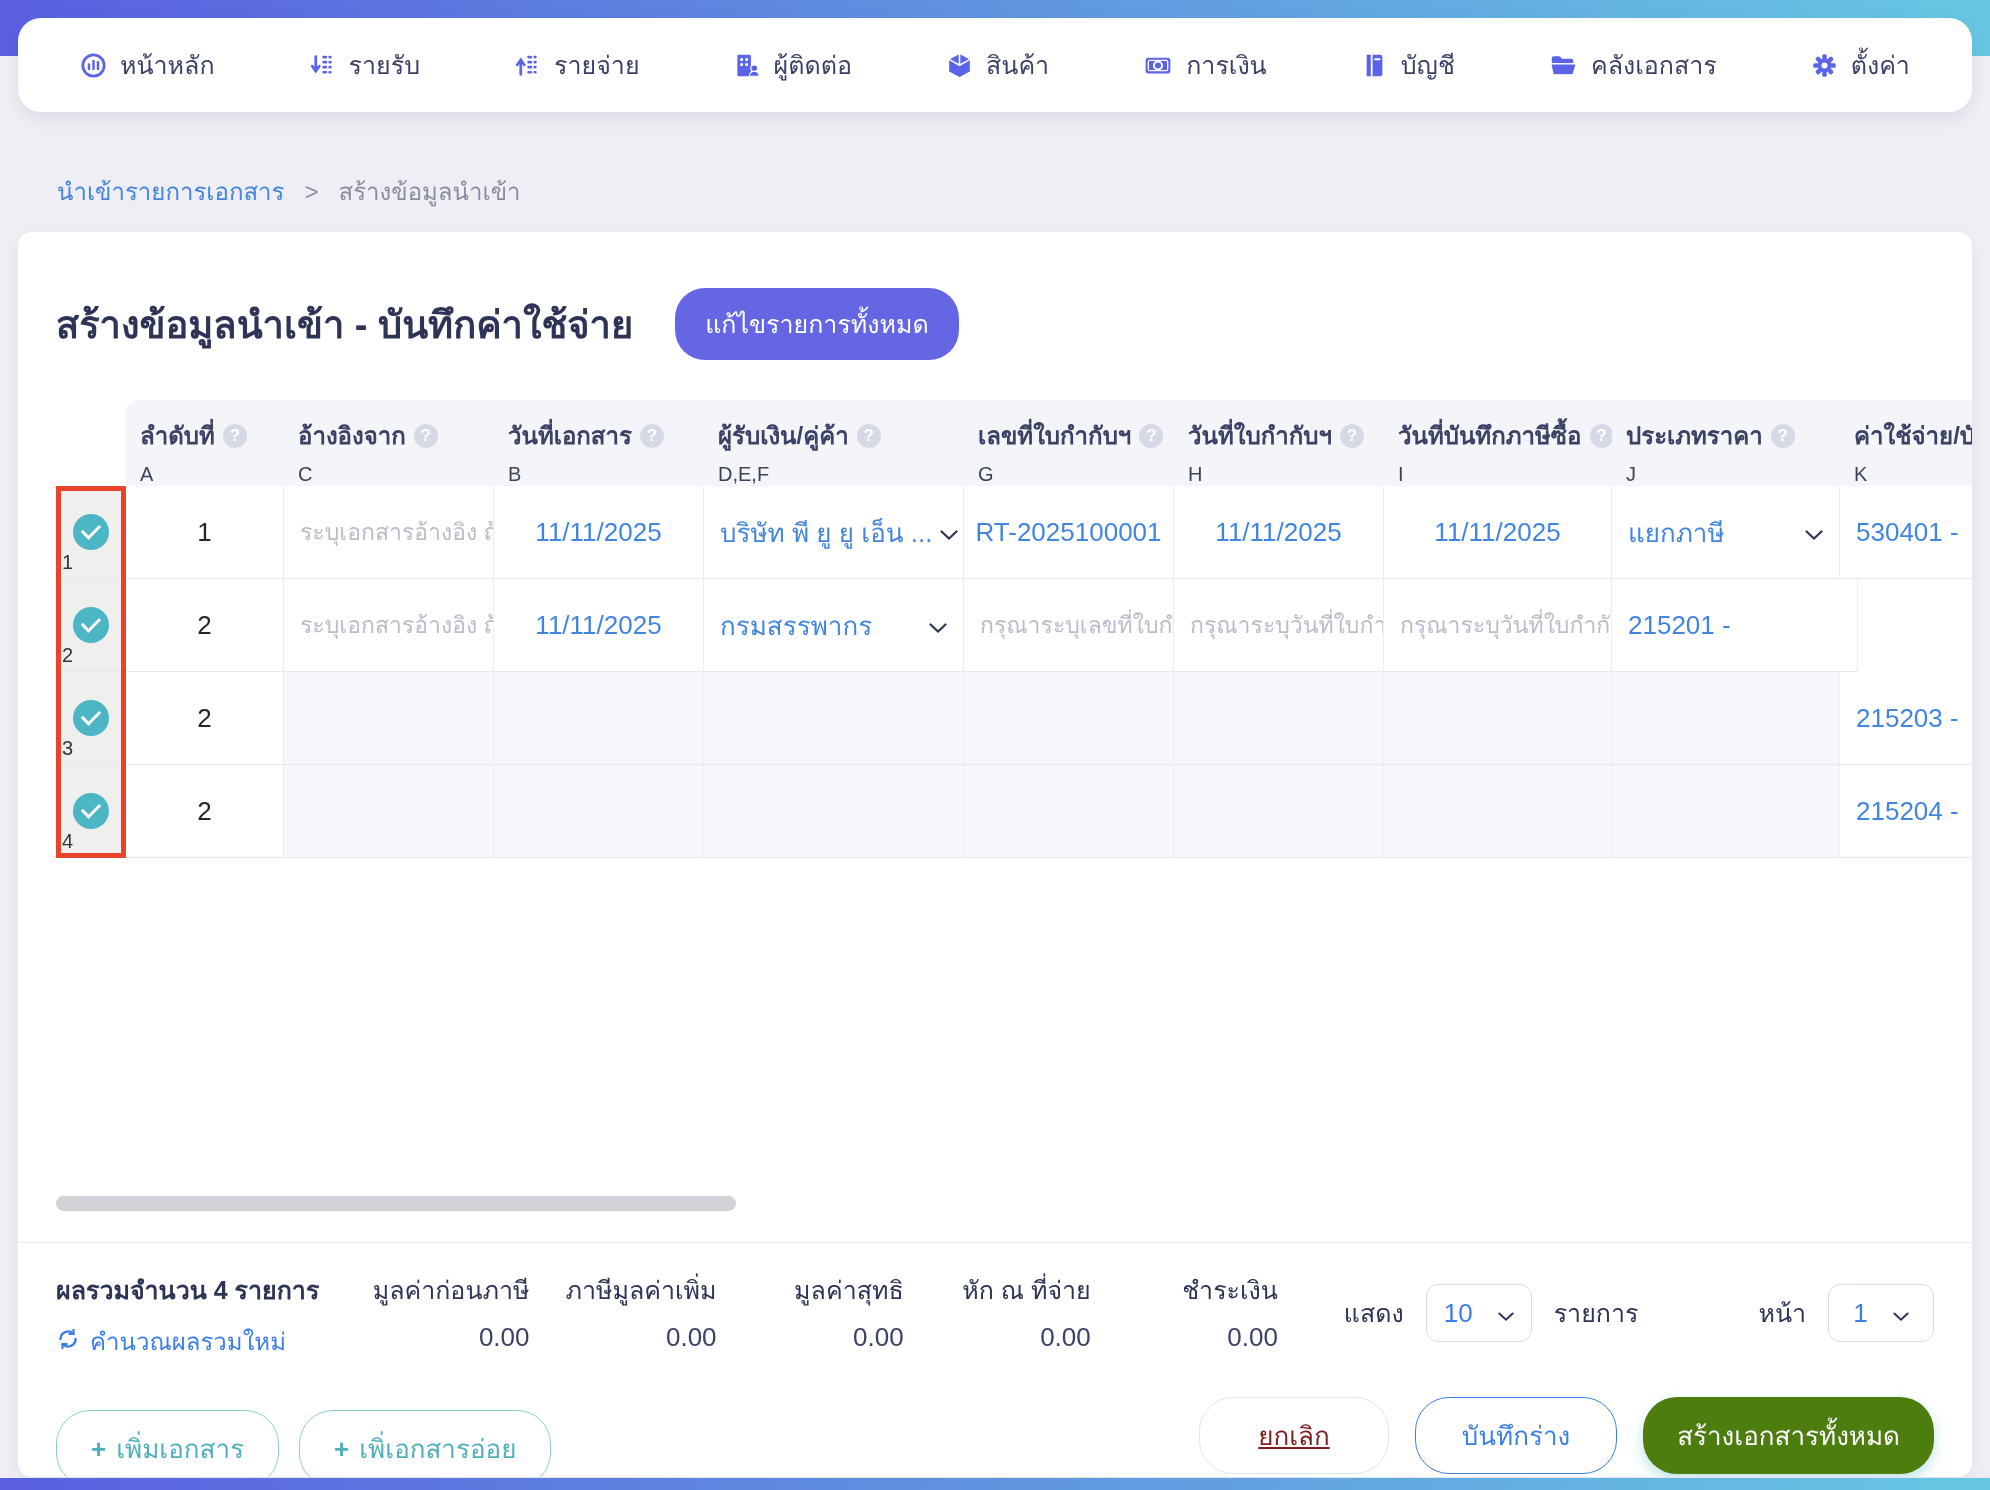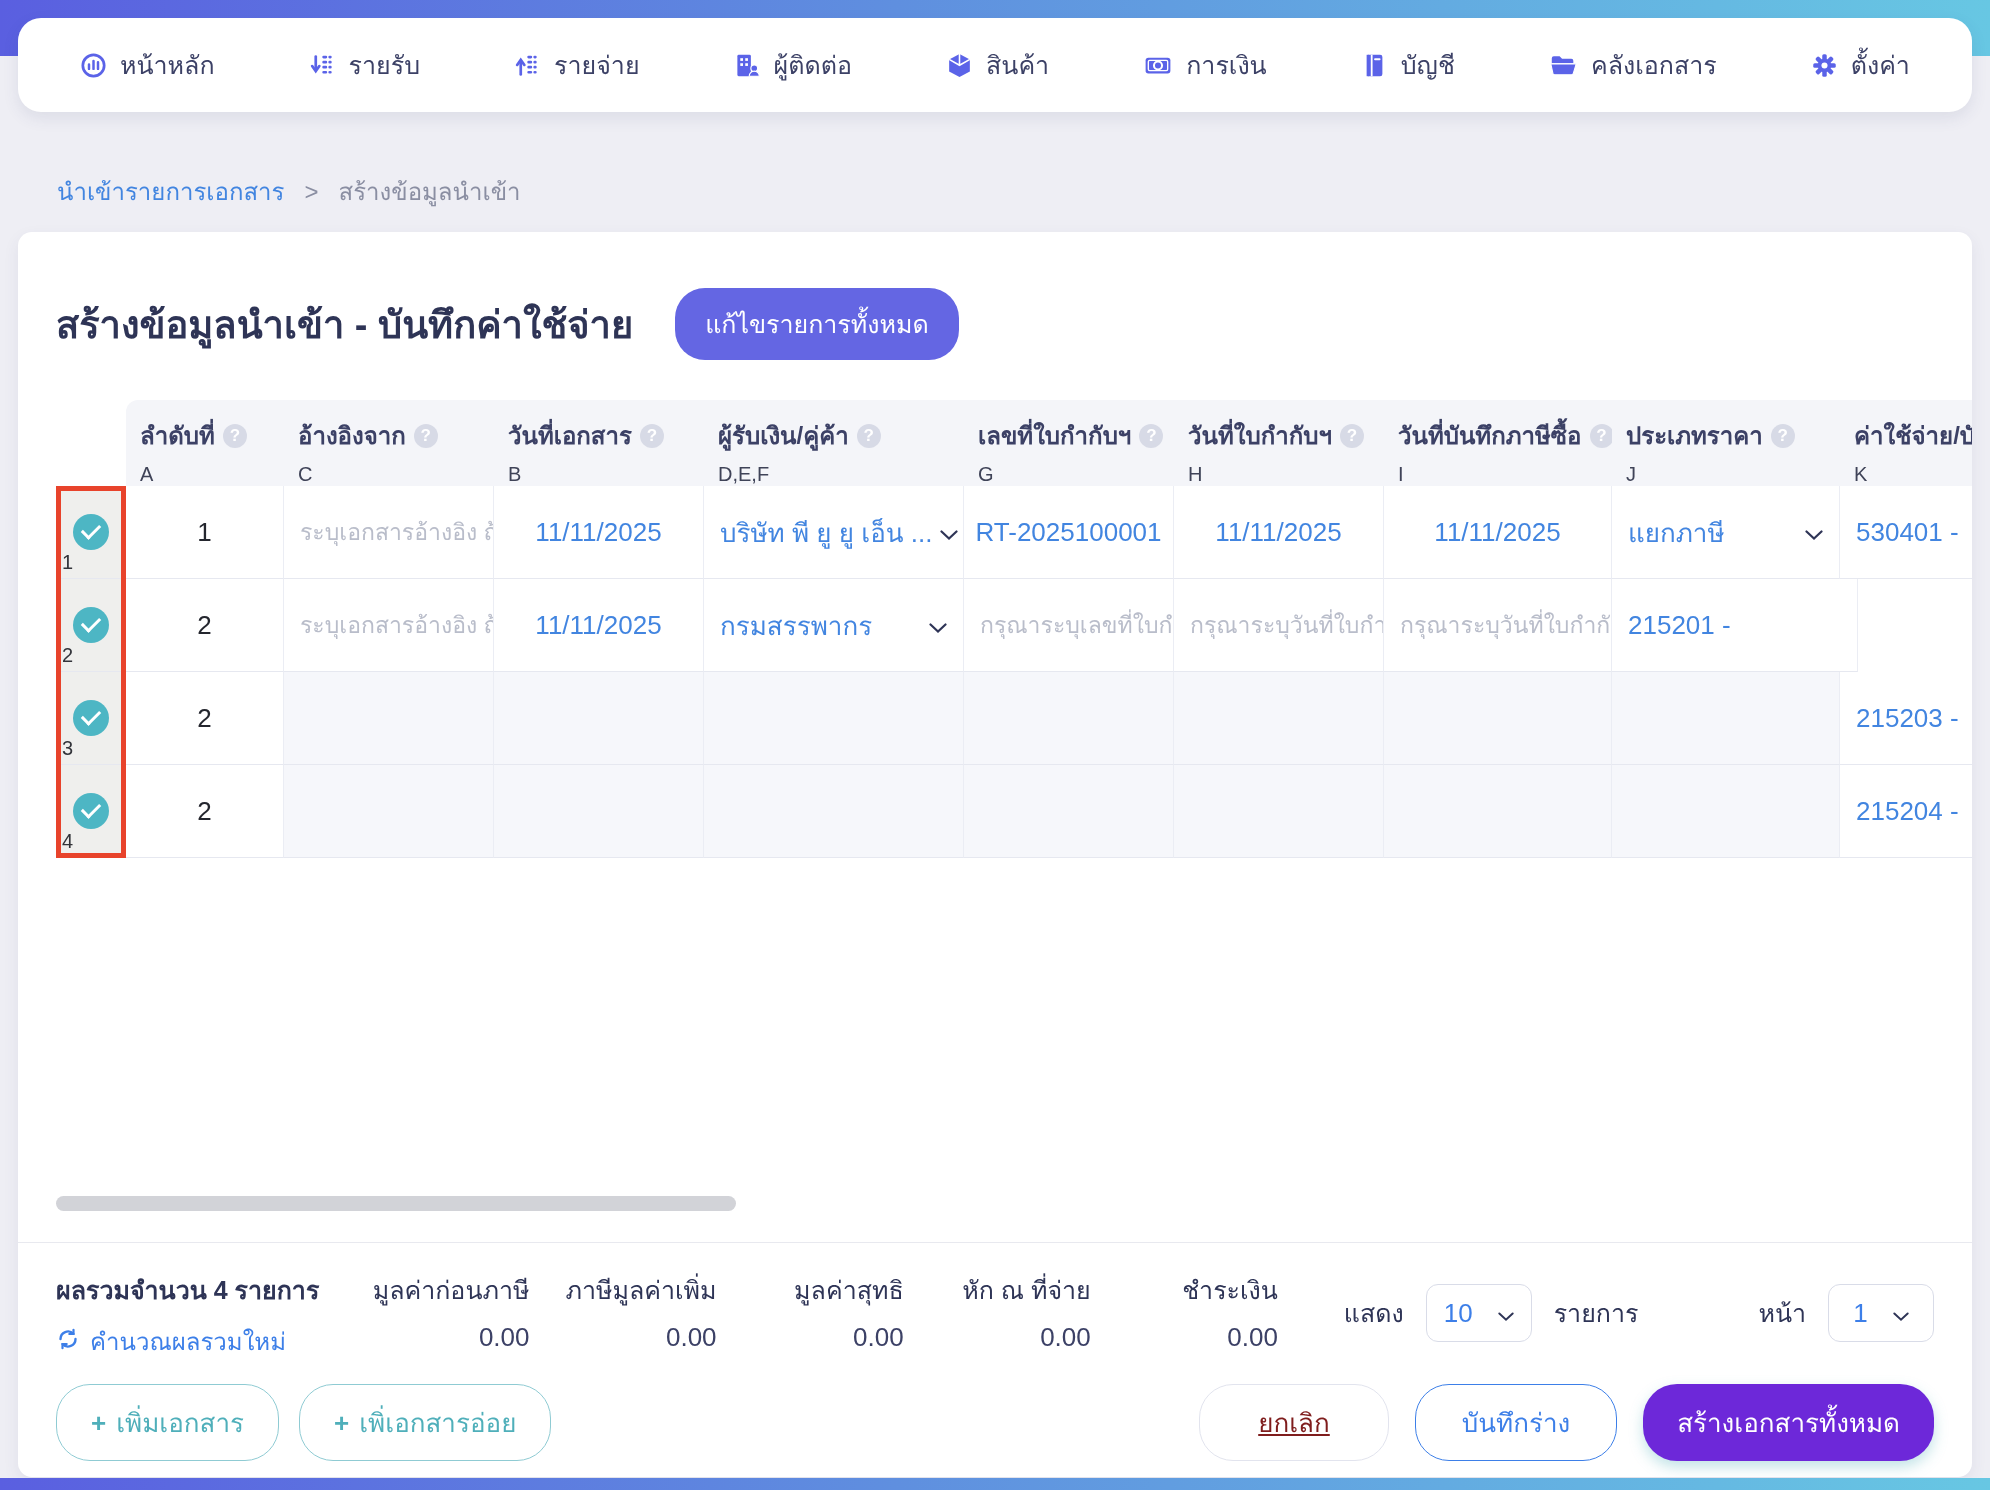--- a/index.html
+++ b/index.html
@@ -118,26 +118,26 @@
     display:flex; align-items:center; justify-content:center; gap:25px;
     font-size:26px; color:#3d7fe8; background:#fff; cursor:pointer;
   }
   .pager-page { margin-left:120px; }
   
   .actions { position:absolute; top:1152px; left:38px; right:38px; display:flex; align-items:center; }
   .btn {
     border-radius:34px; font-size:26px; padding:17px 34px; cursor:pointer;
     background:#fff; font-family:"Liberation Sans", sans-serif; white-space:nowrap;
   }
-  .btn-teal-outline { border:1.5px solid #8fcbd3; color:#4fafba; margin-right:20px; }
+  .btn-teal-outline { border:1.5px solid #8fcbd3; color:#4fafba; margin-right:20px;margin-top:26px; }
   .btn .plus { margin-right:10px; font-weight:bold; }
   .right-actions { margin-left:auto; display:flex; gap:26px; }
   .btn-cancel { border:1.5px solid #e2e4ee; color:#7f1d1d; padding:17px 58px;text-decoration:underline; }
   .btn-draft { border:1.5px solid #3d7fe8; color:#3d7fe8; padding:17px 46px; }
-  .btn-create { border:none; background:#6d28d9; color:#fff; box-shadow:0 6px 14px rgba(79,175,186,.35);text-align:center; }
+  .btn-create { border:none; background:#4d7c0f; color:#fff; box-shadow:0 6px 14px rgba(79,175,186,.35);text-align:center; }
 </style>
 </head>
 <body>
 
 <div class="top-strip"></div>
 
 <div class="nav-card">
   <div class="nav-item">
     <span>
       <svg width="27" height="27" viewBox="0 0 24 24">

